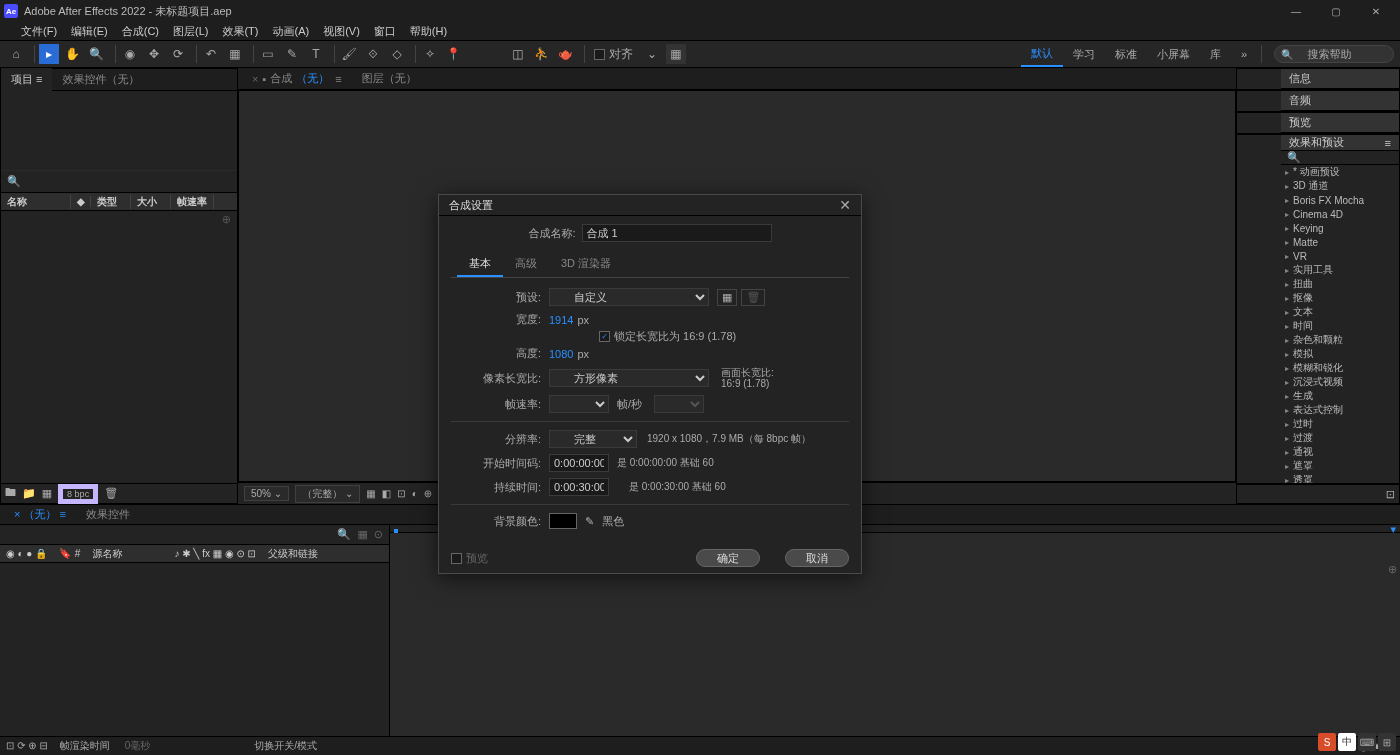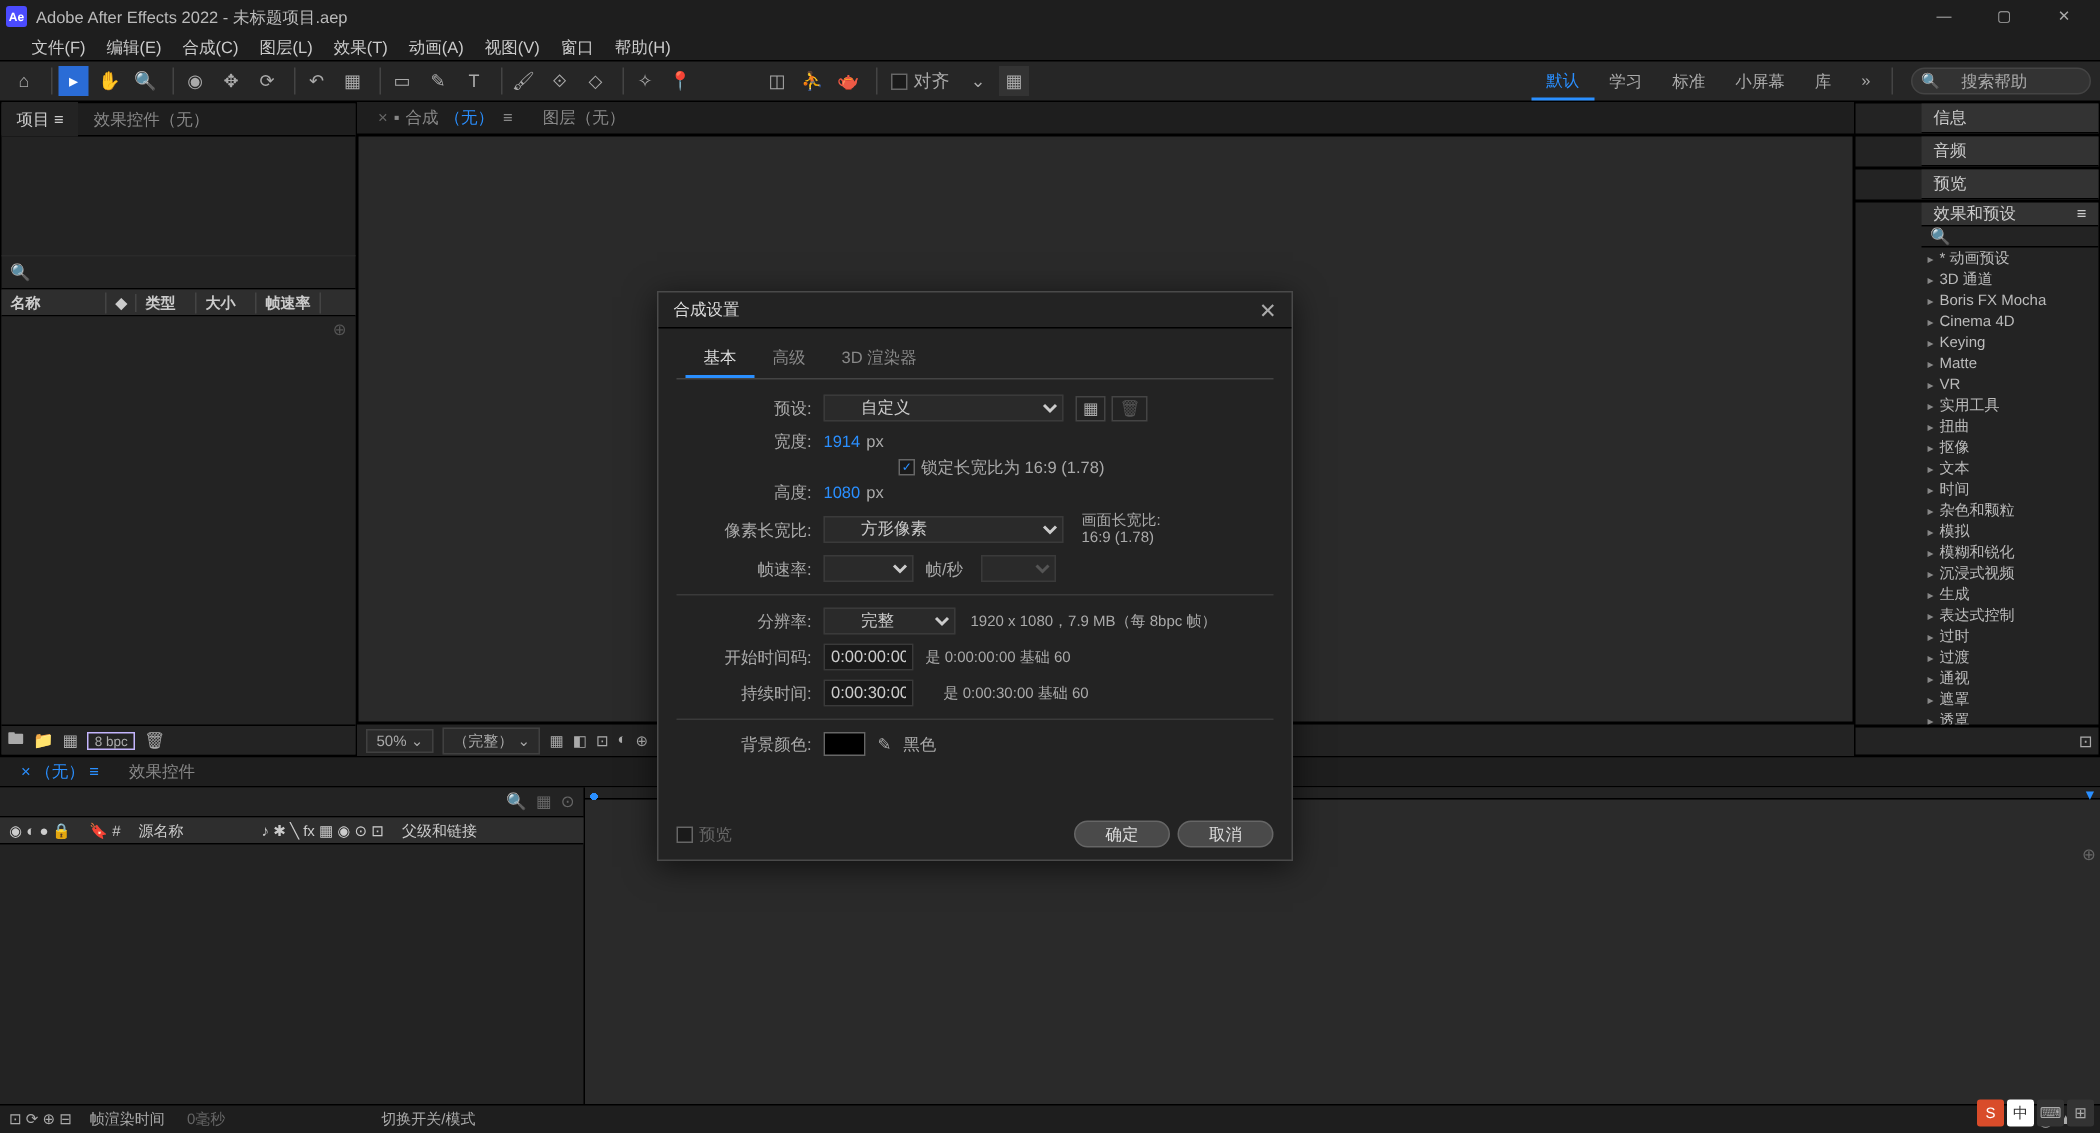--- a/index.html
+++ b/index.html
@@ -90,21 +90,21 @@
 .dialog-body input[type=text] { background:#1a1a1a; border:1px solid #3a3a3a; color:#ccc; padding:2px 4px; font-size:11px; }
 .dialog-body select { background:#2a2a2a; border:1px solid #3a3a3a; color:#ccc; padding:1px 20px; font-size:11px; }
 .dialog-tabs { display:flex; border-bottom:1px solid #444; margin-bottom:10px; padding-left:6px; }
 .dialog-tabs span { padding:4px 12px; font-size:11px; color:#888; cursor:pointer; }
 .dialog-tabs span.active { color:#ddd; border-bottom:2px solid #2a8fff; }
 .val-link { color:#2a8fff; }
 .dialog-body hr { border:none; border-top:1px solid #3a3a3a; margin:8px 0; }
 .dialog-footer { height:34px; display:flex; align-items:center; padding:0 12px; }
 .dialog-footer .preview-chk { display:flex; align-items:center; color:#666; font-size:11px; }
 .dialog-footer .btns { margin-left:auto; }
-.dialog-footer button { width:64px; height:18px; background:#4a4a4a; border:1px solid #666; border-radius:9px; color:#ddd; font-size:11px; margin-left:2px; cursor:pointer; }
+.dialog-footer button { width:64px; height:18px; background:#4a4a4a; border:1px solid #666; border-radius:9px; color:#ddd; font-size:11px; margin-left:22px; cursor:pointer; }
 .swatch { width:28px; height:16px; background:#000; border:1px solid #666; display:inline-block; vertical-align:middle; }
 .chk { width:11px; height:11px; border:1px solid #666; display:inline-flex; align-items:center; justify-content:center; font-size:8px; margin-right:4px; background:#1a1a1a; }
 .chk.on { color:#2a8fff; }
 
 
 .ime { position:absolute; right:4px; bottom:4px; display:flex; }
 .ime span { width:18px; height:18px; margin-left:2px; display:flex; align-items:center; justify-content:center; font-size:10px; border-radius:2px; }
 </style>
 </head>
 <body>
@@ -197,21 +197,21 @@
         <span style="width:40px">大小</span>
         <span>帧速率</span>
       </div>
       <div class="project-body">
         <div style="text-align:right;padding:2px 6px;color:#555">⊕</div>
       </div>
       <div class="project-footer">
         <span>🖿</span>
         <span>📁</span>
         <span>▦</span>
-        <span style="border:1px solid #c4b5fd;padding:0 4px;font-size:9px">8 bpc</span>
+        <span style="border:5px solid #c4b5fd;padding:0 4px;font-size:9px">8 bpc</span>
         <span>🗑</span>
       </div>
     </div>
   </div>
 
   <div class="center-col">
     <div class="viewer-tabs">
       <div class="vt">
         <span style="color:#666;margin-right:4px">×</span>▪ <span style="margin-left:4px">合成</span> <span class="blue" style="margin-left:4px">（无）</span><span class="burger">≡</span>
       </div>
@@ -318,20 +318,24 @@
     <span style="margin-left:auto">— ◯ ▲</span>
   </div>
 </div>
 
 <div class="dialog-overlay">
   <div class="dialog-title">
     <span>合成设置</span>
     <span class="x">✕</span>
   </div>
   <div class="dialog-body">
+    <div class="row" style="justify-content:center;margin-bottom:10px">
+      <span style="margin-right:6px">合成名称:</span>
+      <input type="text" style="width: 190px;" value="合成 1">
+    </div>
     <div class="dialog-tabs">
       <span class="active">基本</span>
       <span>高级</span>
       <span>3D 渲染器</span>
     </div>
     <div class="row">
       <span class="lbl">预设:</span>
       <select style="width:160px"><option>自定义</option></select>
       <span style="margin-left:8px;border:1px solid #444;padding:1px 4px">▦</span>
       <span style="margin-left:4px;border:1px solid #444;padding:1px 4px;color:#555">🗑</span>

